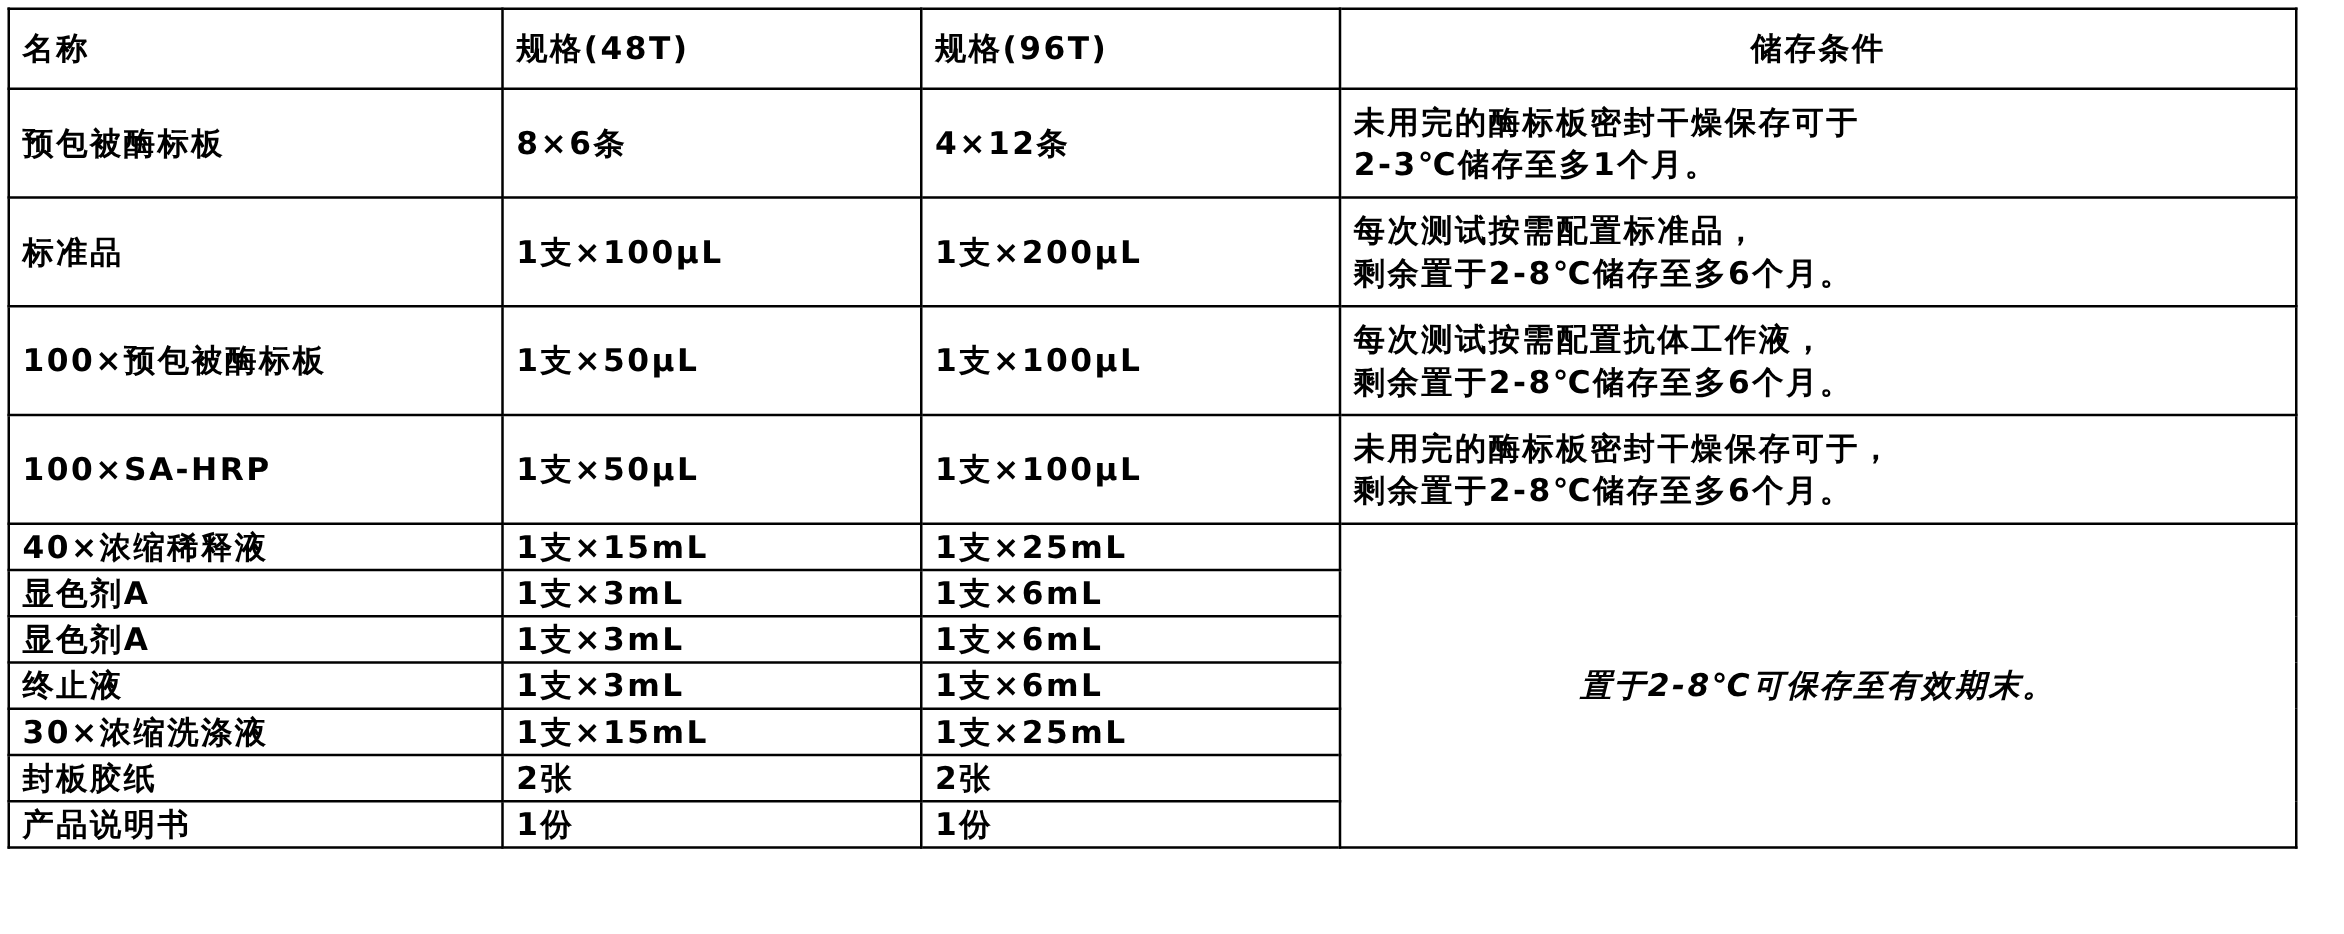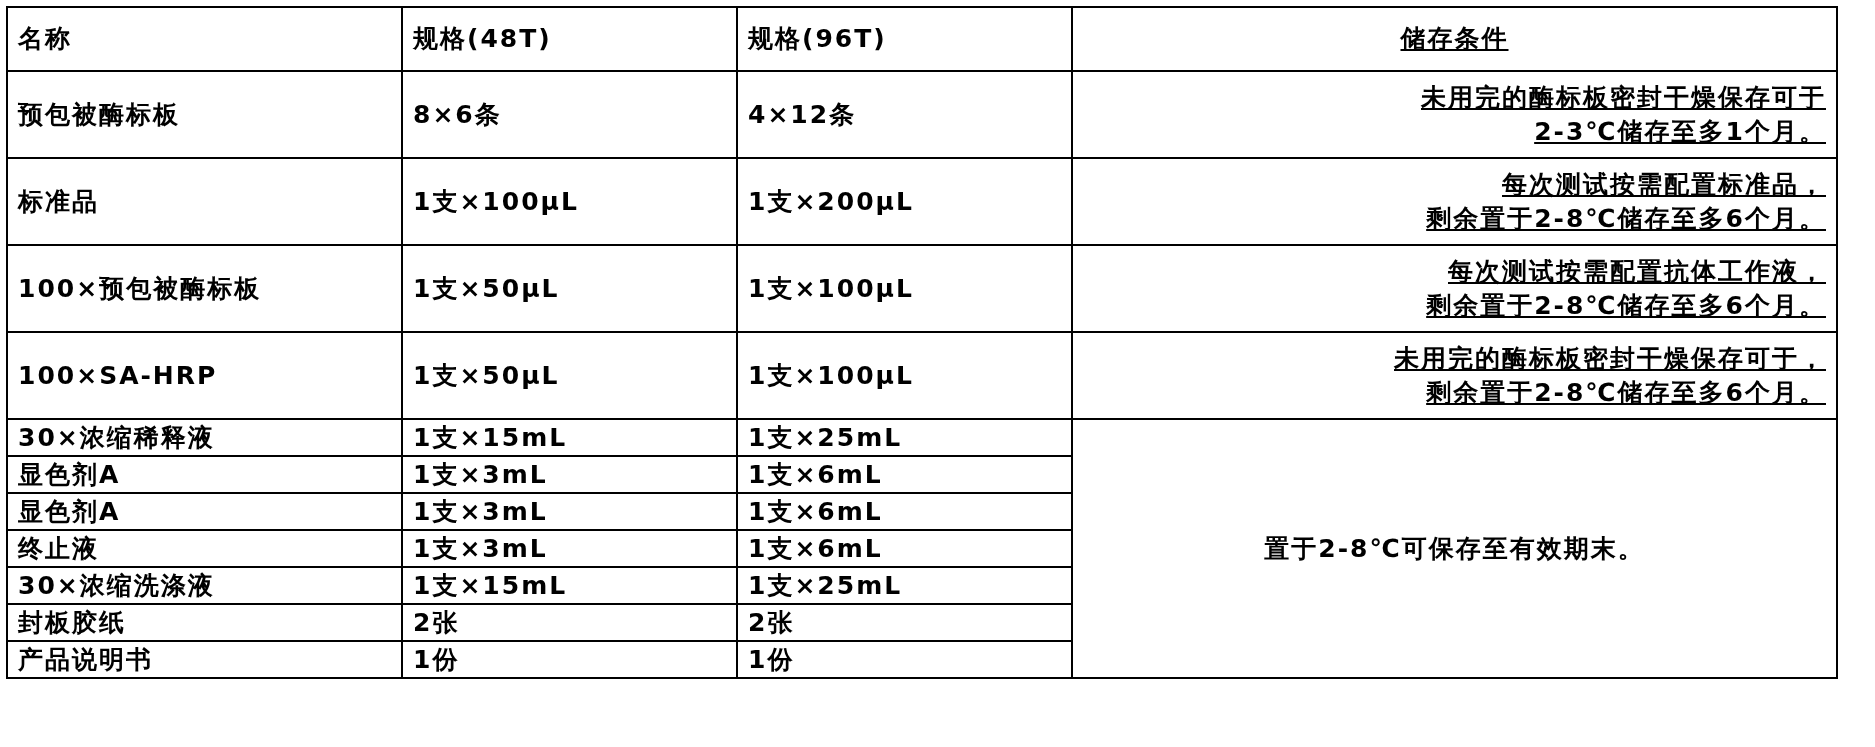--- a/index.html
+++ b/index.html
@@ -37,45 +37,45 @@
   col.c-name  { width: 395px; }
   col.c-48    { width: 335px; }
   col.c-96    { width: 335px; }
   col.c-store { width: 765px; }
 
   thead td {
     height: 62px;
     font-size: 27px;
   }
   .hdr-left { text-align: left; }
-  .hdr-center { text-align: center; text-decoration: underline; }
+  .hdr-center { text-align: center; }
 
   .big-row td {
     height: 85px;
   }
   .cell-left {
     text-align: left;
   }
   .cell-store {
-    text-align: right;
+    text-align: left;
     font-size: 23px;
     letter-spacing: 2px;
-    text-decoration: underline;
   }
   .small-row td {
     height: 35px;
     font-size: 24px;
     letter-spacing: 1px;
     padding-top: 0;
     padding-bottom: 0;
   }
   .store-merge {
     text-align: center;
     font-size: 24px;
     letter-spacing: 2.5px;
+    font-style: italic;
   }
   .nowrap { white-space: nowrap; }
 </style>
 </head>
 <body>
 
 <div class="sheet">
   <table class="kit-table">
     <colgroup>
       <col class="c-name">
@@ -127,21 +127,21 @@
         <td class="cell-left">100×SA-HRP</td>
         <td class="cell-left">1支×50μL</td>
         <td class="cell-left">1支×100μL</td>
         <td class="cell-store">
           <div>未用完的酶标板密封干燥保存可于，</div>
           <div>剩余置于2-8℃储存至多6个月。</div>
         </td>
       </tr>
 
       <tr class="small-row">
-        <td class="cell-left nowrap">30×浓缩稀释液</td>
+        <td class="cell-left nowrap">40×浓缩稀释液</td>
         <td class="cell-left nowrap">1支×15mL</td>
         <td class="cell-left nowrap">1支×25mL</td>
         <td class="store-merge" rowspan="7">置于2-8℃可保存至有效期末。</td>
       </tr>
 
       <tr class="small-row">
         <td class="cell-left nowrap">显色剂A</td>
         <td class="cell-left nowrap">1支×3mL</td>
         <td class="cell-left nowrap">1支×6mL</td>
       </tr>

